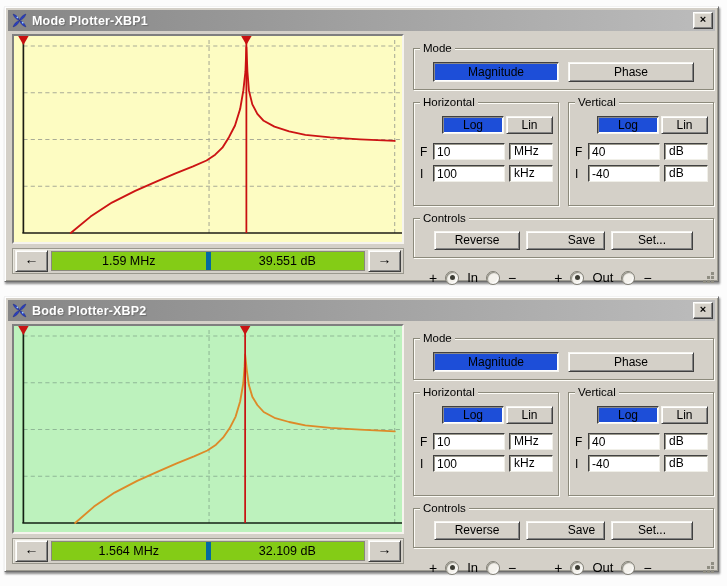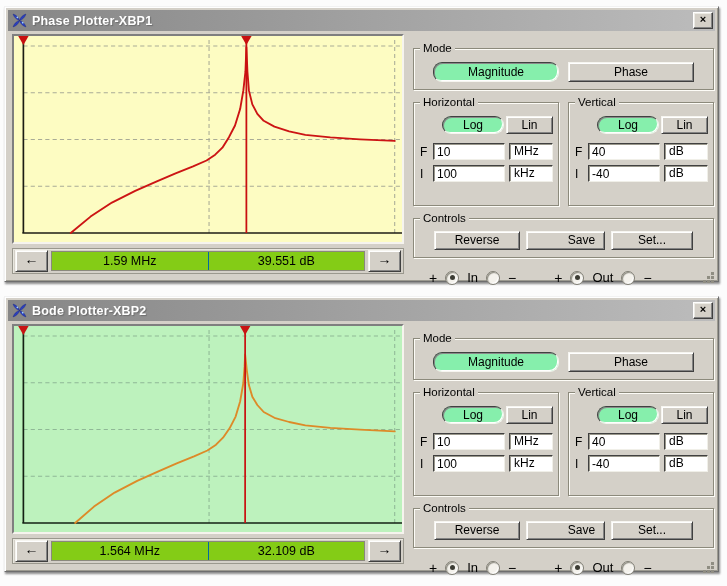--- a/index.html
+++ b/index.html
@@ -50,43 +50,42 @@
   }
   .arrow-btn{
     width:31px;height:20px;background:#d4d0c8;
     border:1px solid;border-color:#f6f5f0 #404040 #404040 #f6f5f0;
     box-shadow:inset 1px 1px 0 #ffffff, inset -1px -1px 0 #848484;
     font-size:14px;font-weight:bold;line-height:17px;text-align:center;color:#000;
     user-select:none;
   }
   .readout{flex:1;height:20px;display:flex;border:1px solid #8a887c;background:#84cc16;box-sizing:border-box;}
   .readout-cell{flex:1;display:flex;align-items:center;justify-content:center;font-size:12.5px;color:#000;}
-  .readout-cell + .readout-cell{border-left:1px solid #0369a1;}
+  .readout-cell + .readout-cell{border-left:5px solid #0369a1;}
 
   .right-col{flex:1;display:flex;flex-direction:column;padding:2px 3px 0 9px;}
   .group{
     position:relative;border:1px solid #8c8a7c;
     box-shadow:inset 1px 1px 0 #fdfcf7, 1px 1px 0 #fdfcf7;
     box-sizing:border-box;
   }
   .group > .legend{
     position:absolute;top:-7px;left:6px;background:#d4d0c8;
     padding:0 3px;font-size:11.5px;color:#000;line-height:12px;
   }
   .btn{
     background:#d4d0c8;color:#000;text-align:center;font-size:12px;
     border:1px solid;border-color:#f6f5f0 #404040 #404040 #f6f5f0;
     box-shadow:inset 1px 1px 0 #ffffff, inset -1px -1px 0 #848484;
     box-sizing:border-box;user-select:none;
   }
   .btn.pressed{
-    background:#86efac;
+    background:#1d4ed8;
     border-color:#404040 #f6f5f0 #f6f5f0 #404040;
     box-shadow:inset 1px 1px 0 #8a8a8a, inset -1px -1px 0 #ffffff;
-    border-radius:9px;
   }
   .mode-group{height:42px;margin:12px 2px 12px 0;}
   .mode-buttons{display:flex;justify-content:center;gap:9px;padding-top:13px;}
   .mode-buttons .btn{width:126px;height:20px;line-height:18px;}
 
   .hv-row{display:flex;gap:9px;margin:0 2px 12px 0;}
   .hv-group{flex:1;height:104px;padding:0 5px;}
   .loglin{display:flex;gap:2px;margin:13px 0 9px 6px;justify-content:flex-end;}
   .btn-log{width:62px;height:18px;line-height:16px;}
   .btn-lin{width:47px;height:18px;line-height:16px;}
@@ -141,21 +140,21 @@
     <svg class="icon-pin" viewBox="0 0 14 14">
       <g fill="#2b3fbf" stroke="#16247e" stroke-width="0.4">
         <path d="M7,7 C4,6.2 2,4 1,1 C4,2 6.2,4 7,7Z"></path>
         <path d="M7,7 C7.8,4 10,2 13,1 C12,4 10,6.2 7,7Z"></path>
         <path d="M7,7 C10,7.8 12,10 13,13 C10,12 7.8,10 7,7Z"></path>
         <path d="M7,7 C6.2,10 4,12 1,13 C2,10 4,7.8 7,7Z"></path>
       </g>
       <circle cx="5" cy="4" r="0.8" fill="#9fd0ff"></circle>
         <circle cx="10" cy="9" r="0.8" fill="#9fd0ff"></circle>
     </svg>
-    <span class="title">Phase Plotter-XBP1</span>
+    <span class="title">Mode Plotter-XBP1</span>
     <div class="close-btn">×</div>
   </div>
 
   <div class="content">
     <div class="left-col">
       <div class="plot" style="background: rgb(253, 252, 194);">
         <svg viewBox="0 0 372 206" preserveAspectRatio="none">
             <line x1="9" y1="10.0" x2="370" y2="10.0" stroke="#a9ab96" stroke-width="1" stroke-dasharray="4 3"></line>
             <line x1="9" y1="56.8" x2="370" y2="56.8" stroke="#a9ab96" stroke-width="1" stroke-dasharray="4 3"></line>
             <line x1="9" y1="103.5" x2="370" y2="103.5" stroke="#a9ab96" stroke-width="1" stroke-dasharray="4 3"></line>

